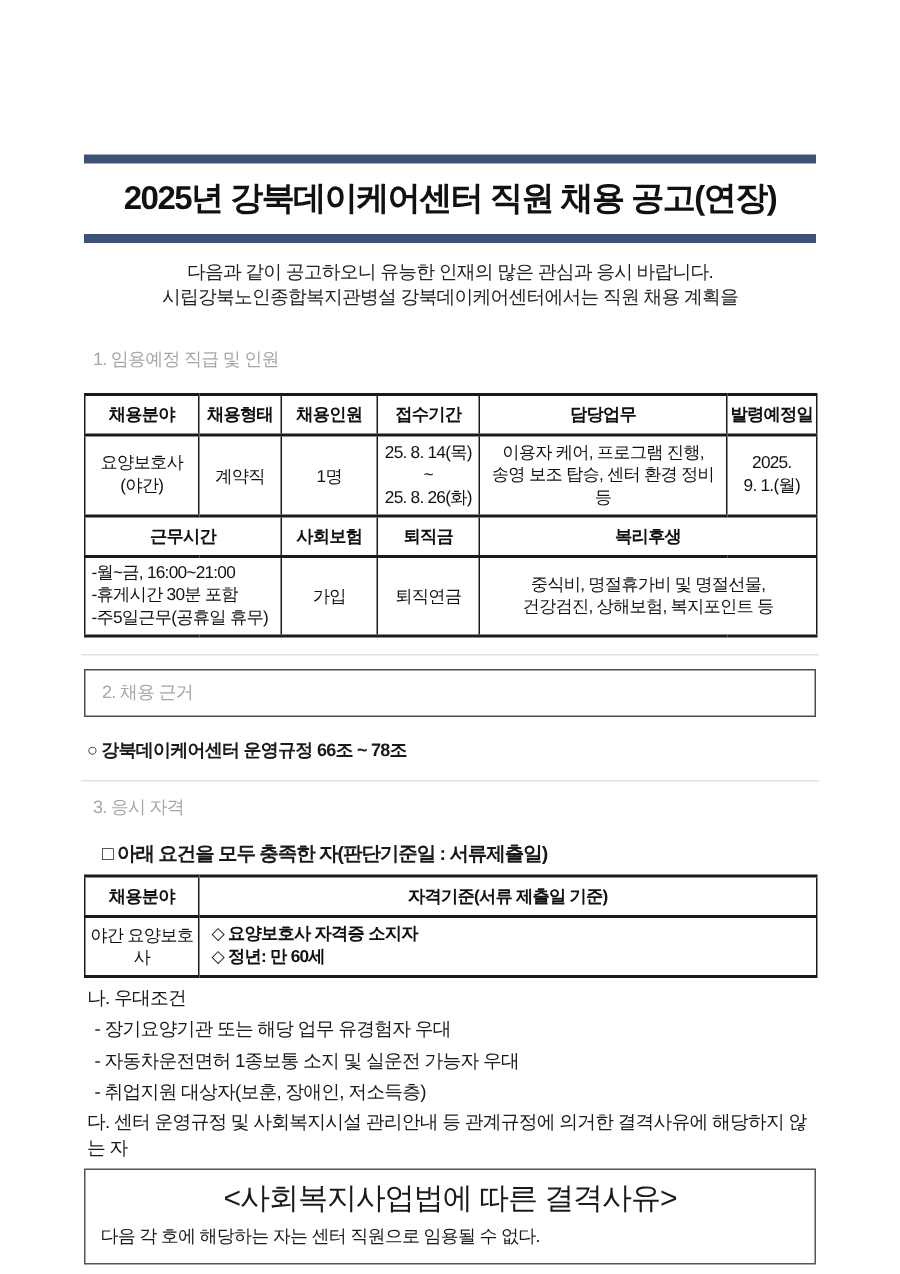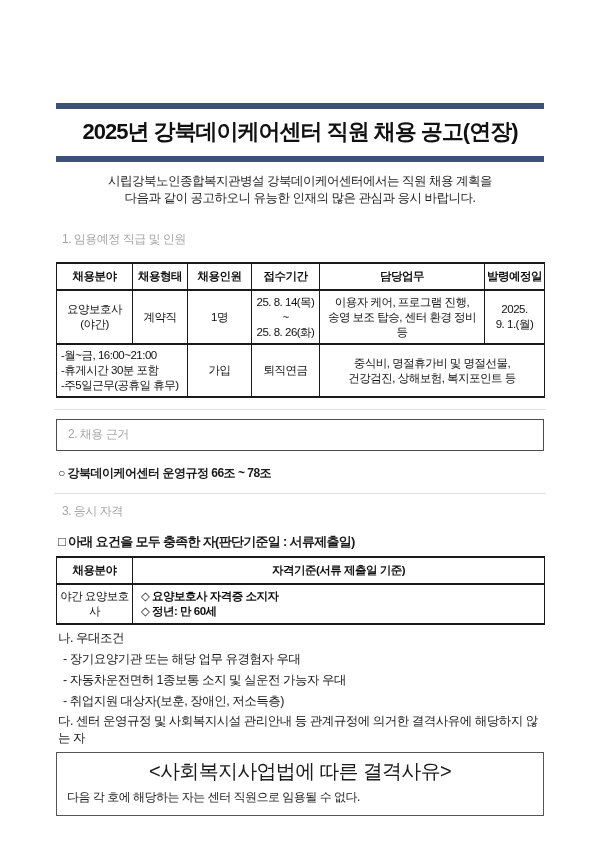--- a/index.html
+++ b/index.html
@@ -40,21 +40,21 @@
   .tbl td { padding:3px 2px; }
   .cell-line { line-height:15px; }
   td.left { text-align:left; padding-left:4px; }
   .row-tall td { height:46px; }
 
   
   .sec2-box { border:1px solid #4d4d4d; margin-top:9px; padding:6px 11px 7px 11px; }
   .basis-line { margin:14px 0 0 2px; font-weight:700; font-size:12px; letter-spacing:-0.5px; }
 
   
-  .req-note { margin:13px 0 0 2px; font-weight:700; font-size:13px; letter-spacing:-0.7px; }
+  .req-note { margin:13px 0 0 12px; font-weight:700; font-size:13px; letter-spacing:-0.7px; }
   .sub-label { margin:9px 0 0 2px; font-size:12.5px; letter-spacing:-0.5px; }
   .tbl2 { margin-top:5px; font-size:11.5px; }
   .tbl2 td.criteria { text-align:left; padding:4px 8px; font-weight:700; }
   .pref-list { margin:3px 0 0 2px; font-size:12.5px; letter-spacing:-0.5px; }
   .pref-item { line-height:21px; padding-left:5px; }
   .sub-c { margin-top:1px; }
 
   
   .dq-box { border:1px solid #555555; margin-top:5px; padding:3px 10px 8px 10px; }
   .dq-title { text-align:center; font-weight:400; font-size:20px; letter-spacing:-0.7px; margin:2px 0 3px 0; }
@@ -64,22 +64,22 @@
 <body>
 
 <div class="page">
   <div class="content">
 
     <div class="banner">
       <div class="banner-title">2025년 강북데이케어센터 직원 채용 공고(연장)</div>
     </div>
 
     <div class="intro">
+      <div>다음과 같이 공고하오니 유능한 인재의 많은 관심과 응시 바랍니다.</div>
       <div>시립강북노인종합복지관병설 강북데이케어센터에서는 직원 채용 계획을</div>
-      <div>다음과 같이 공고하오니 유능한 인재의 많은 관심과 응시 바랍니다.</div>
     </div>
 
     <div class="sec-heading sec1-heading">1. 임용예정 직급 및 인원</div>
 
     <table class="tbl">
       <colgroup>
         <col style="width:76px">
           <col style="width:55px">
           <col style="width:64px">
         <col style="width:68px">
@@ -108,20 +108,26 @@
           <div class="cell-line">25. 8. 26(화)</div>
         </td>
         <td>
           <div class="cell-line">이용자 케어, 프로그램 진행,</div>
           <div class="cell-line">송영 보조 탑승, 센터 환경 정비 등</div>
         </td>
         <td>
           <div class="cell-line">2025.</div>
           <div class="cell-line">9. 1.(월)</div>
         </td>
+      </tr>
+      <tr>
+        <th colspan="2">근무시간</th>
+        <th>사회보험</th>
+        <th>퇴직금</th>
+        <th colspan="2">복리후생</th>
       </tr>
       <tr>
         <td colspan="2" class="left">
           <div class="cell-line">-월~금, 16:00~21:00</div>
           <div class="cell-line">-휴게시간 30분 포함</div>
           <div class="cell-line">-주5일근무(공휴일 휴무)</div>
         </td>
         <td>가입</td>
         <td>퇴직연금</td>
         <td colspan="2">

